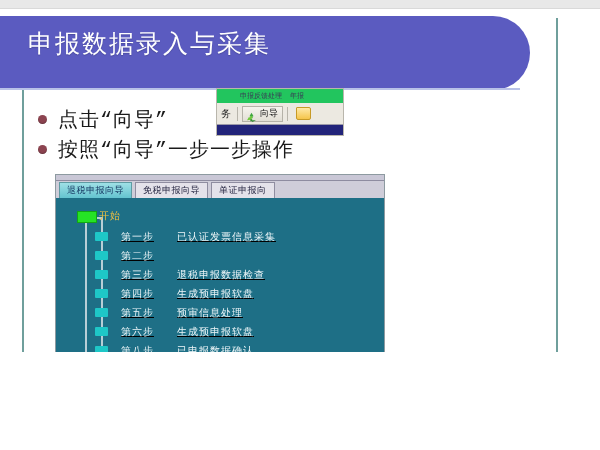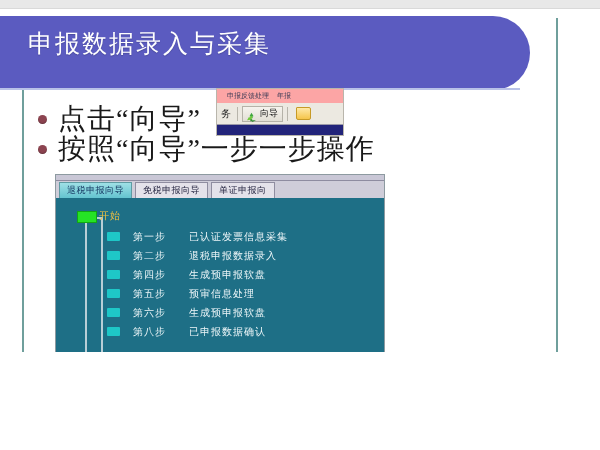--- a/index.html
+++ b/index.html
@@ -101,46 +101,46 @@
   }
   .bullet-dot {
     width: 9px; height: 9px;
     border-radius: 50%;
     background: #8c4450;
     margin-right: 11px;
     flex: 0 0 auto;
     box-shadow: inset 0 -1px 1px rgba(0,0,0,0.25);
   }
   .bullet-text {
-    font-size: 28px;
+    font-size: 20px;
     color: #1a1a1a;
-    font-family: Liberation Serif, serif;
+    font-family: Liberation Mono, monospace;
     letter-spacing: 1px;
   }
 
   
   .toolbar-shot {
     position: absolute;
     left: 216px;
     top: 88px;
     width: 128px;
     height: 48px;
     background: #e9e7df;
     border: 1px solid #b9b6ac;
     box-sizing: border-box;
     overflow: hidden;
     font-family: "DejaVu Sans", "Liberation Sans", sans-serif;
   }
   .ts-menubar {
     height: 14px;
-    background: #fca5a5;
+    background: #22c55e;
     display: flex;
     align-items: center;
     gap: 8px;
-    padding-left: 10px;
+    padding-left: 23px;
     font-size: 7px;
     color: #3a3a55;
     white-space: nowrap;
     overflow: hidden;
   }
   .ts-toolrow {
     height: 21px;
     background: #ece9e1;
     display: flex;
     align-items: center;
@@ -274,23 +274,24 @@
     left: 43px;
     top: 11px;
     font-size: 10px;
     color: #f0c040;
     letter-spacing: 1px;
     white-space: nowrap;
   }
 
   .wz-steps {
     position: absolute;
-    left: 12px;
+    left: 0;
     top: 29px;
     width: 100%;
+    text-decoration: underline;
   }
   .wz-step {
     display: flex;
     align-items: center;
     height: 19px;
     white-space: nowrap;
   }
   .wz-node {
     width: 13px; height: 9px;
     background: #1ec7c7;
@@ -381,21 +382,25 @@
 
       <div class="wz-steps">
         <div class="wz-step">
           <span class="wz-node"></span>
           <span class="wz-step-no">第一步</span>
           <span class="wz-step-name">已认证发票信息采集</span>
         </div>
         <div class="wz-step">
           <span class="wz-node"></span>
           <span class="wz-step-no">第二步</span>
-          <span class="wz-step-name">退税申报数据录入</span>
+        </div>
+        <div class="wz-step">
+          <span class="wz-node"></span>
+          <span class="wz-step-no">第三步</span>
+          <span class="wz-step-name">退税申报数据检查</span>
         </div>
         <div class="wz-step">
           <span class="wz-node"></span>
           <span class="wz-step-no">第四步</span>
           <span class="wz-step-name">生成预申报软盘</span>
         </div>
         <div class="wz-step">
           <span class="wz-node"></span>
           <span class="wz-step-no">第五步</span>
           <span class="wz-step-name">预审信息处理</span>

